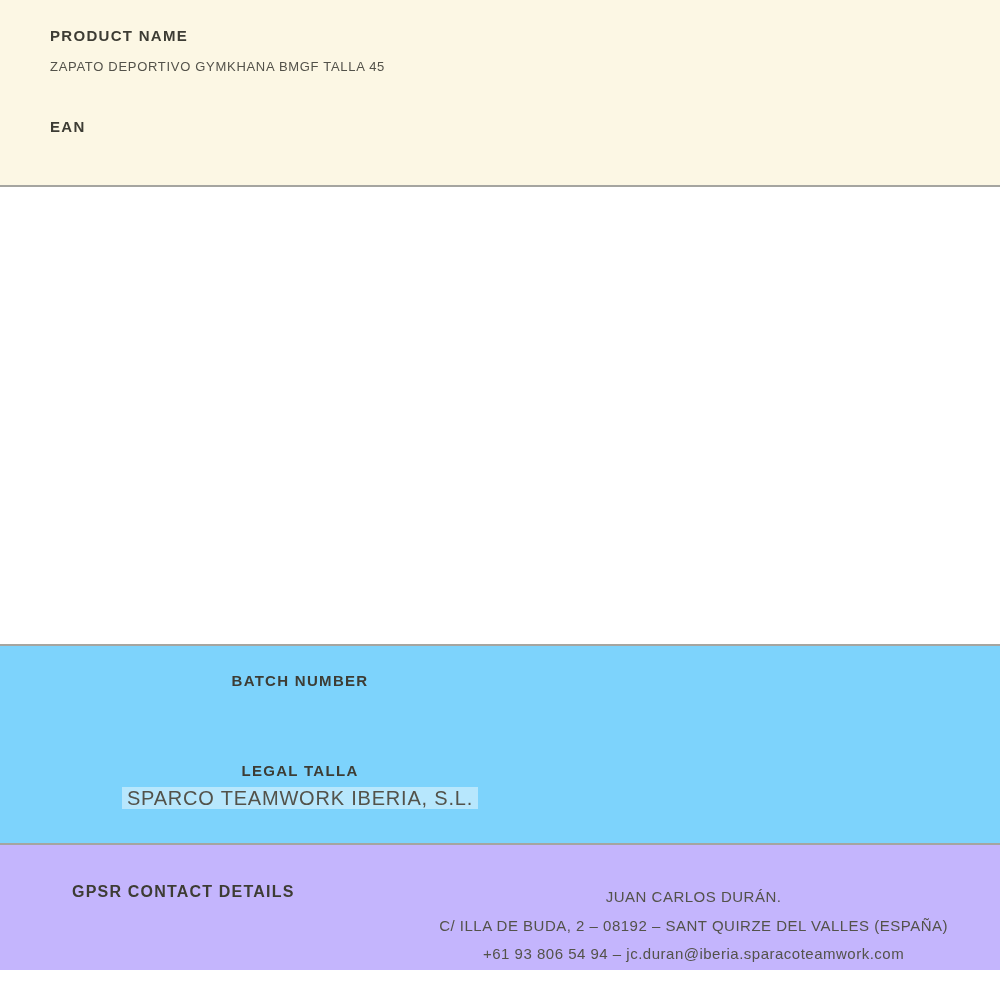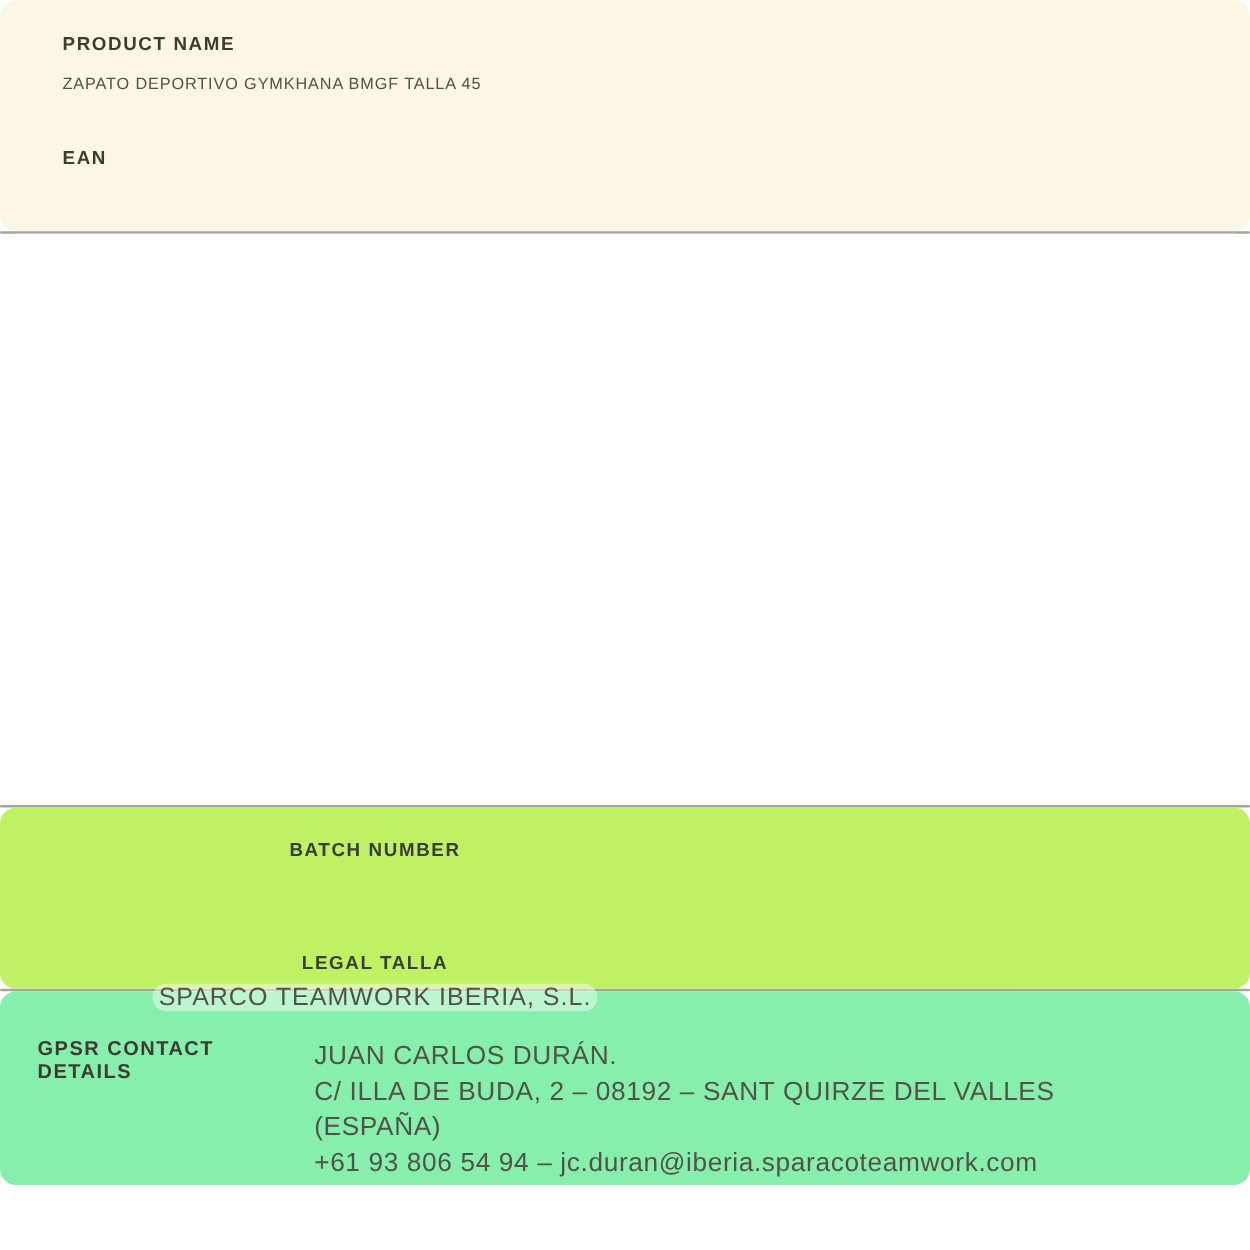--- a/index.html
+++ b/index.html
@@ -1,15 +1,15 @@
 <!DOCTYPE html>
 <html><head>
 <meta charset="utf-8">
 <style>
-  * { margin:0; padding:0; box-sizing:border-box;border-radius:13px; }
+  * { margin:0; padding:0; box-sizing:border-box; }
   html,body { background:#ffffff; }
   .sheet {
     position:relative;
     width:1000px; height:1000px;
     background:#ffffff;
     font-family:"Liberation Sans", sans-serif;
     color:#53524A;
     overflow:hidden;
   }
   .band-top {
@@ -19,33 +19,33 @@
   }
   .divider {
     height:2px;
     background:#A5A5A0;
   }
   .band-mid {
     height:457px;
     background:#ffffff;
   }
   .band-fields {
-    height:145px;
-    background:#bef264;
+    height:197px;
+    background:#7dd3fc;
     position:relative;
     padding:0 100px;
     display:flex;
   }
   .band-contact {
-    height:155px;
-    background:#86efac;
+    height:125px;
+    background:#c4b5fd;
     display:flex;
     justify-content:space-between;
     align-items:flex-start;
-    padding:38px 52px 0 30px;
+    padding:38px 52px 0 72px;
   }
   .field-label {
     font-size:15px;
     font-weight:bold;
     letter-spacing:1.3px;
     color:#3D3C34;
     line-height:17px;
   }
   .field-value {
     font-size:13px;
@@ -76,22 +76,22 @@
     display:inline-block;
   }
   .gpsr-label {
     font-size:16px;
     font-weight:bold;
     letter-spacing:1.2px;
     color:#3D3C34;
     line-height:18px;
   }
   .contact-block {
-    text-align:left;
-    font-size:21px;
+    text-align:center;
+    font-size:15px;
     letter-spacing:0.5px;
     color:#53524A;
     line-height:28.5px;
   }
 </style>
 </head>
 <body>
 
 <div class="sheet">
 

